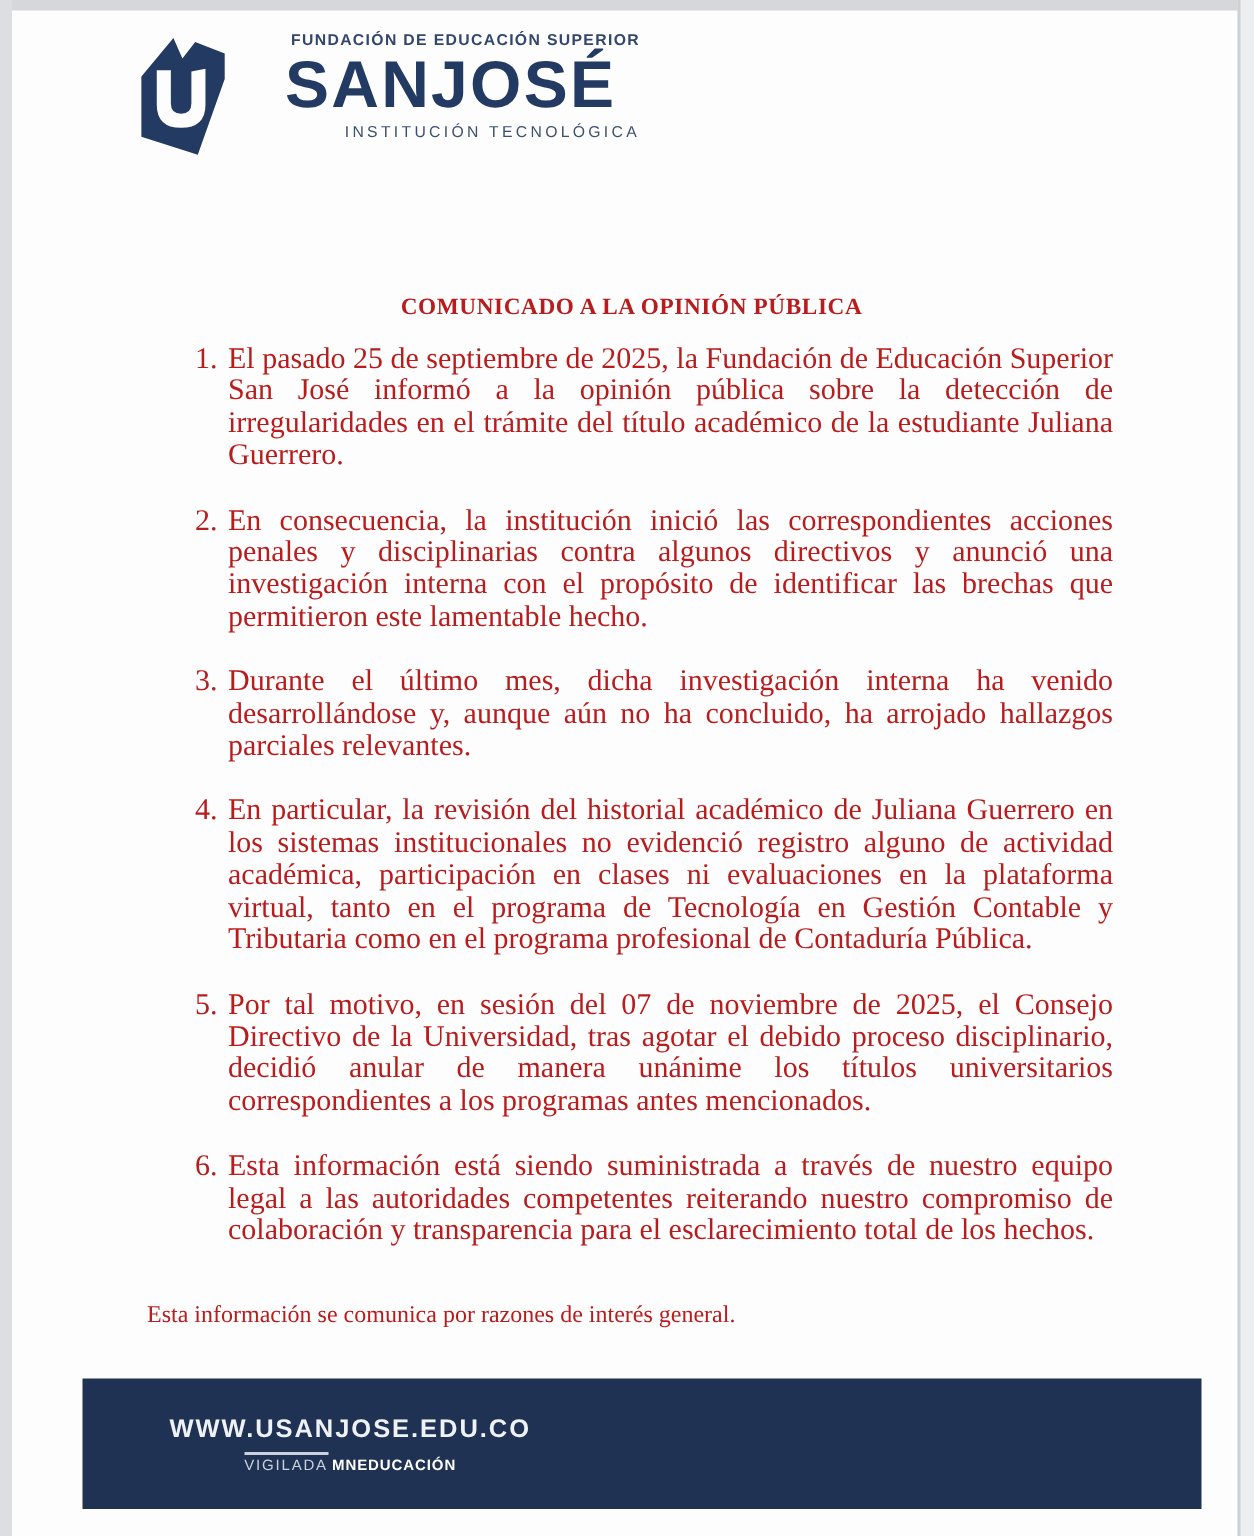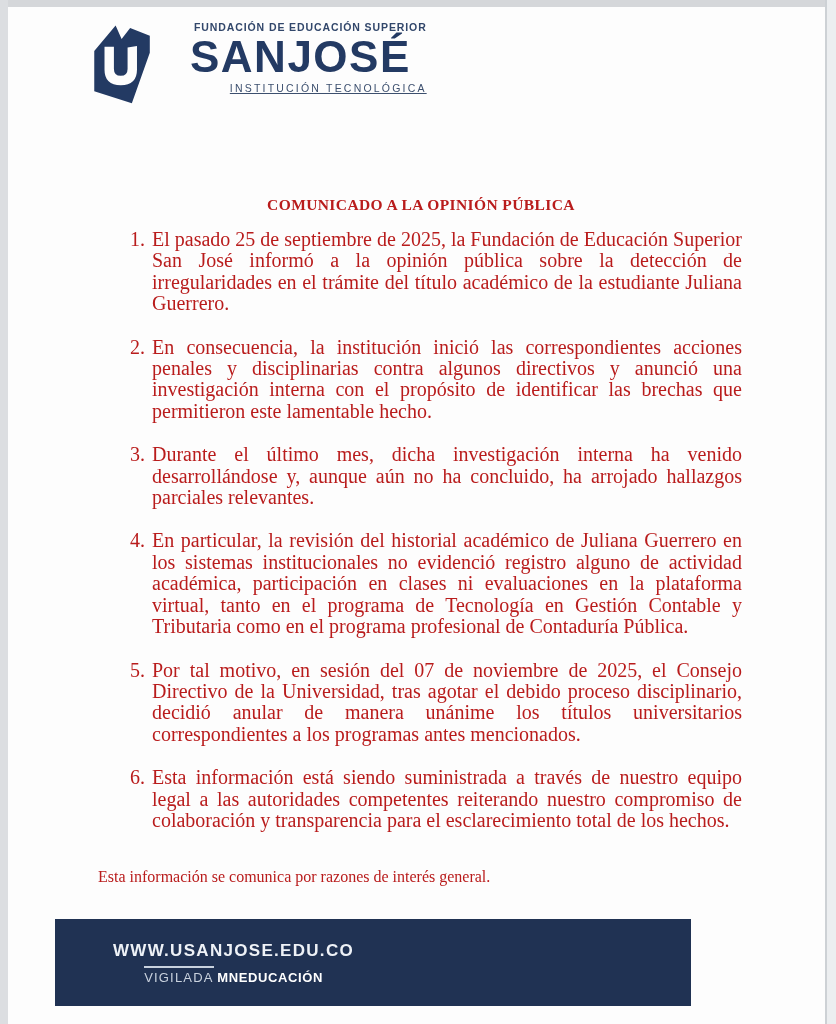--- a/index.html
+++ b/index.html
@@ -33,21 +33,21 @@
   .logo-foundation {
     font-size: 10.5px; font-weight: bold; letter-spacing: 0.9px;
     color: #32476b; padding-left: 4px;
   }
   .logo-brand {
     font-size: 44px; font-weight: bold; letter-spacing: 1.5px;
     color: #233a63; line-height: 1.05; margin-top: 1px;
   }
   .logo-institution {
     font-size: 10.5px; letter-spacing: 2.2px; color: #3c4f6e;
-    text-align: right; margin-top: 2px; text-decoration: underline;
+    text-align: right; margin-top: 2px;
   }
   .contact-block {
     text-align: right; color: #2b4066; font-weight: bold;
     font-size: 15px; line-height: 26px; letter-spacing: 0.3px;
     padding-top: 8px;
   }
 
   
   .main { position: absolute; top: 196px; left: 100px; width: 642px; color: #b91c1c; }
   .doc-title {
@@ -56,29 +56,29 @@
   }
   ol.points { margin: 0; padding-left: 50px; list-style: decimal outside; }
   ol.points li {
     font-size: 20px; line-height: 21.4px; text-align: justify;
     margin-bottom: 22px; padding-left: 2px;
   }
   .closing { font-size: 16px; margin-top: 37px; margin-left: -2px; }
 
   
   .footer-band {
-    position: absolute; left: 55px; top: 919px; width: 636px; height: 87px;
+    position: absolute; left: 55px; top: 919px; width: 746px; height: 87px;
     background: #203253; font-family: "Liberation Sans", sans-serif;
     display: flex; align-items: center;
   }
   .footer-text { display: inline-block; margin-left: 58px; }
   .footer-website {
     font-size: 17px; font-weight: bold; letter-spacing: 1.3px; color: #eef2f7;
   }
-  .footer-vigilada-row { text-align: center; margin-top: 5px; font-size: 13px; }
+  .footer-vigilada-row { text-align: center; margin-top: 5px; font-size: 10px; }
   .footer-vigilada {
     display: inline-block; color: #c9d2de; letter-spacing: 1.2px;
     border-top: 2px solid #c9d2de; padding-top: 2px;
   }
   .footer-ministry { color: #ffffff; font-weight: bold; letter-spacing: 0.6px; }
 </style>
 </head>
 <body>
 
 <div class="page">

